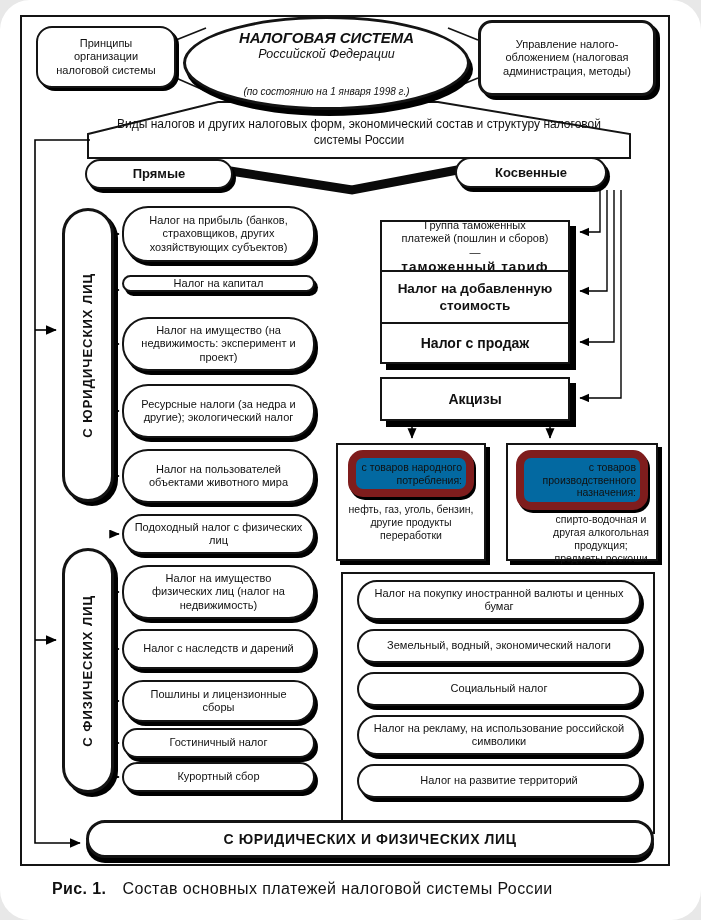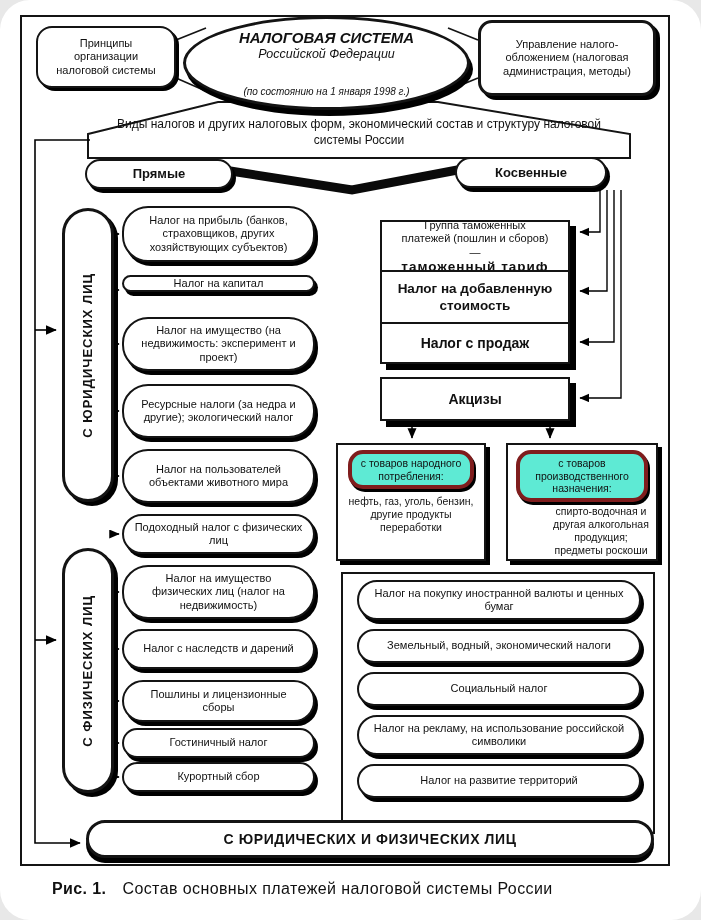--- a/index.html
+++ b/index.html
@@ -15,22 +15,22 @@
   .rbox{box-shadow:6px 6px 0 #000;}
   .ellipse{border-radius:50%;border-width:3px;box-shadow:3px 6px 0 #000;flex-direction:column;}
   .vpill{border-radius:27px;border-width:3px;box-shadow:4px 4px 0 #000;}
   .vtext{writing-mode:vertical-rl;transform:rotate(180deg);font-weight:bold;font-size:13px;
          letter-spacing:1px;white-space:nowrap;}
   .t11{font-size:11px;padding:2px 10px;}
   .bold{font-weight:bold;}
   .bannertxt{z-index:2;background:transparent;display:flex;align-items:center;justify-content:center;
              text-align:center;font-size:12px;line-height:1.3;}
   .subrect{z-index:2;background:#fff;border:2px solid #141414;box-shadow:4px 4px 0 #000;}
-  .subhead{box-sizing:border-box;margin:5px auto 0;border:4px solid #7f1d1d;border-radius:15px;
-           box-shadow:2px 3px 0 #000;background:#5eead4;text-align:center;font-size:10.5px;
+  .subhead{box-sizing:border-box;margin:5px auto 0;border:8px solid #7f1d1d;border-radius:15px;
+           box-shadow:2px 3px 0 #000;background:#0369a1;text-align:right;font-size:10.5px;
            line-height:1.2;padding:3px 4px;}
   .subbody{text-align:center;font-size:10.5px;line-height:1.25;margin-top:6px;padding:0 6px;}
   .grouprect{z-index:1;border:2px solid #141414;background:#fff;}
   .bigbar{z-index:3;border-radius:20px;border-width:3px;box-shadow:0 5px 0 #000;
           font-weight:bold;font-size:14px;letter-spacing:0.6px;}
   .caption{z-index:2;display:flex;gap:16px;font-size:16px;letter-spacing:0.4px;}
   .caption .lbl{font-weight:bold;}
 </style>
 </head>
 <body>

